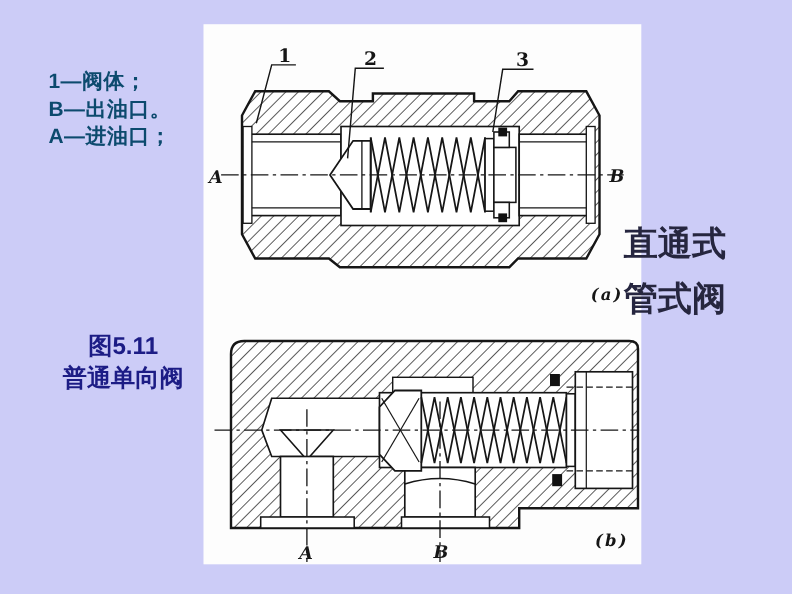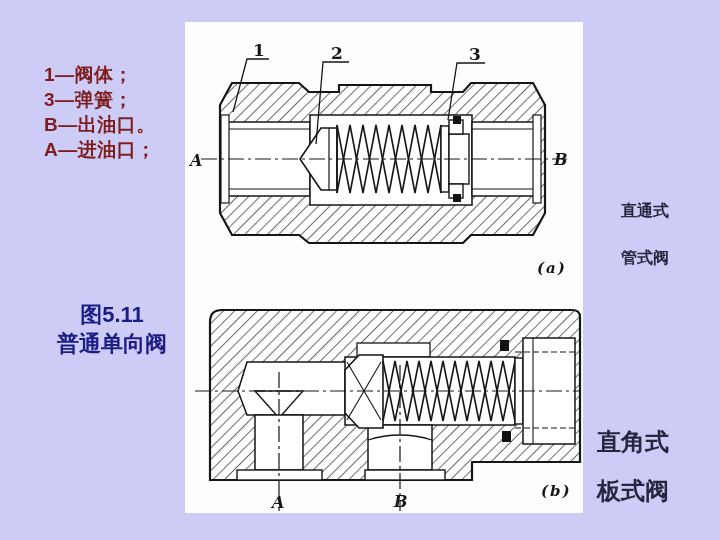--- a/index.html
+++ b/index.html
@@ -7,50 +7,49 @@
     position:relative;width:720px;height:540px;overflow:hidden;
     background:#ccccf7;
     font-family:"Liberation Sans",sans-serif;
   }
   .panel{
     position:absolute;left:185px;top:22px;width:398px;height:491px;
     background:#fdfdfd;
   }
   .legend{
     position:absolute;left:44px;top:62px;
-    color:#7f1d1d;font-size:19px;font-weight:bold;line-height:25px;
+    color:#0c4a6e;font-size:19px;font-weight:bold;line-height:25px;
     letter-spacing:0.5px;white-space:nowrap;
   }
   .caption{
     position:absolute;left:28px;top:300px;width:168px;text-align:center;
     color:#1c1c85;font-size:22px;font-weight:bold;line-height:29px;
     white-space:nowrap;
   }
   .typeLabel{
     position:absolute;color:#26263f;font-weight:600;white-space:nowrap;
     font-family:"Liberation Serif","DejaVu Serif",serif;
   }
-  .typeA{left:621px;top:201px;font-size:16px;}
+  .typeA{left:567px;top:201px;font-size:31px;}
   .typeB{left:597px;top:426px;font-size:24px;}
-  .typeLabel .l2a{margin-top:26px;font-family:Liberation Serif, serif;}
+  .typeLabel .l2a{margin-top:8px;font-family:Liberation Serif, serif;}
   .typeLabel .l2b{margin-top:17px;}
   svg{position:absolute;display:block;}
   #svgA{left:0;top:0;}
   #svgB{left:0;top:270px;}
   .figtext{font-family:"DejaVu Serif","Liberation Serif",serif;font-weight:bold;fill:#161616;}
   .ital{font-style:italic;}
 </style>
 </head>
 <body>
 
 <div class="slide">
 
   <div class="legend">
     <div>1—阀体；</div>
-    <div>3—弹簧；</div>
     <div>B—出油口。</div>
     <div>A—进油口；</div>
   </div>
 
   <div class="caption">
     <div>图5.11</div>
     <div>普通单向阀</div>
   </div>
 
   <div class="panel">
@@ -183,18 +182,14 @@
       <text class="figtext ital" x="209" y="215" font-size="16">B</text>
 
       <text class="figtext ital" x="356" y="204" font-size="15" letter-spacing="2">(b)</text>
     </svg>
   </div>
 
   <div class="typeLabel typeA">
     <div>直通式</div>
     <div class="l2a">管式阀</div>
   </div>
-  <div class="typeLabel typeB">
-    <div>直角式</div>
-    <div class="l2b">板式阀</div>
-  </div>
 
 </div>
 
 </body></html>

